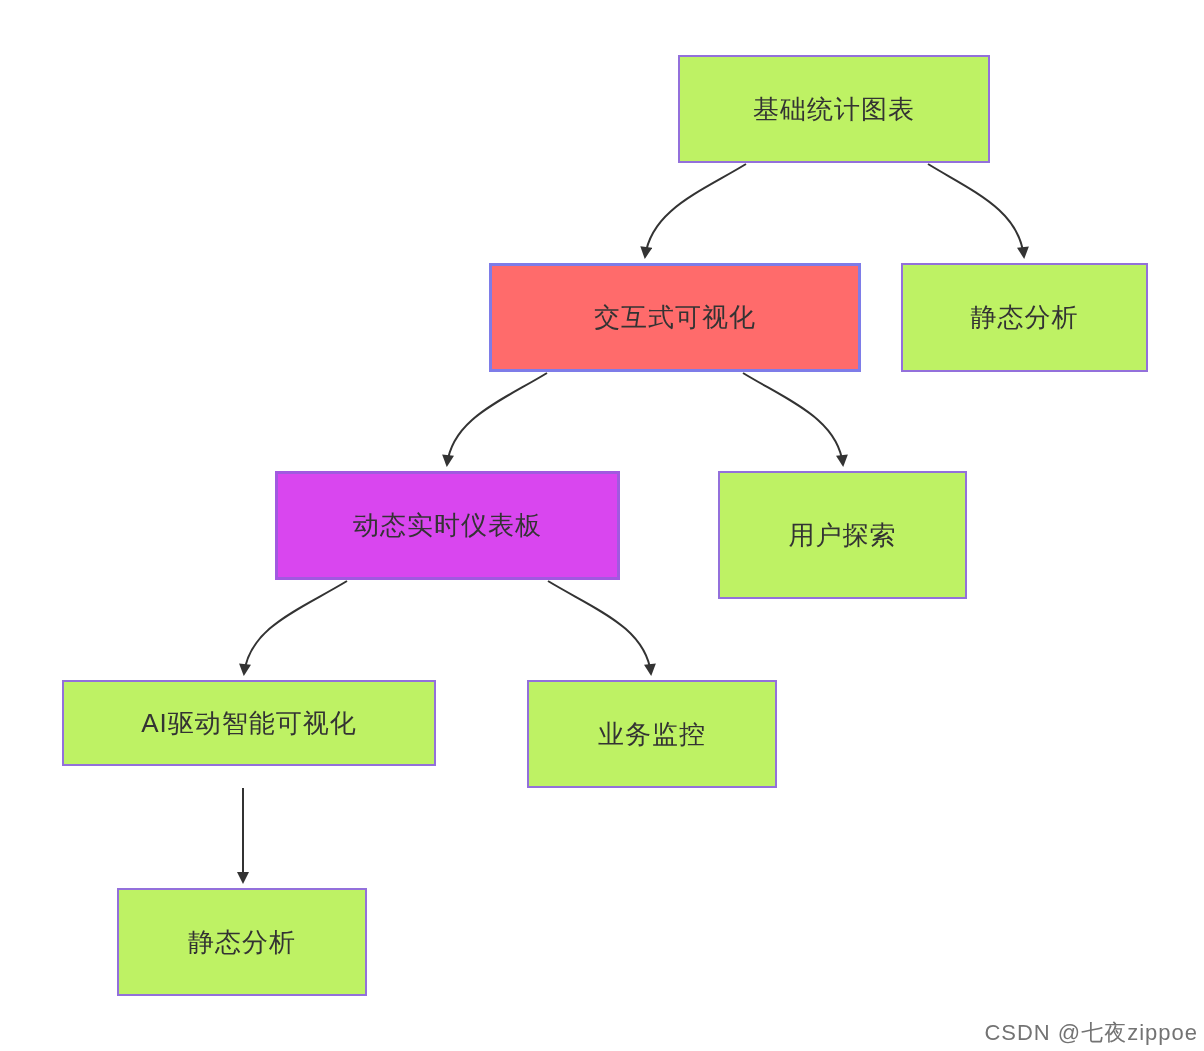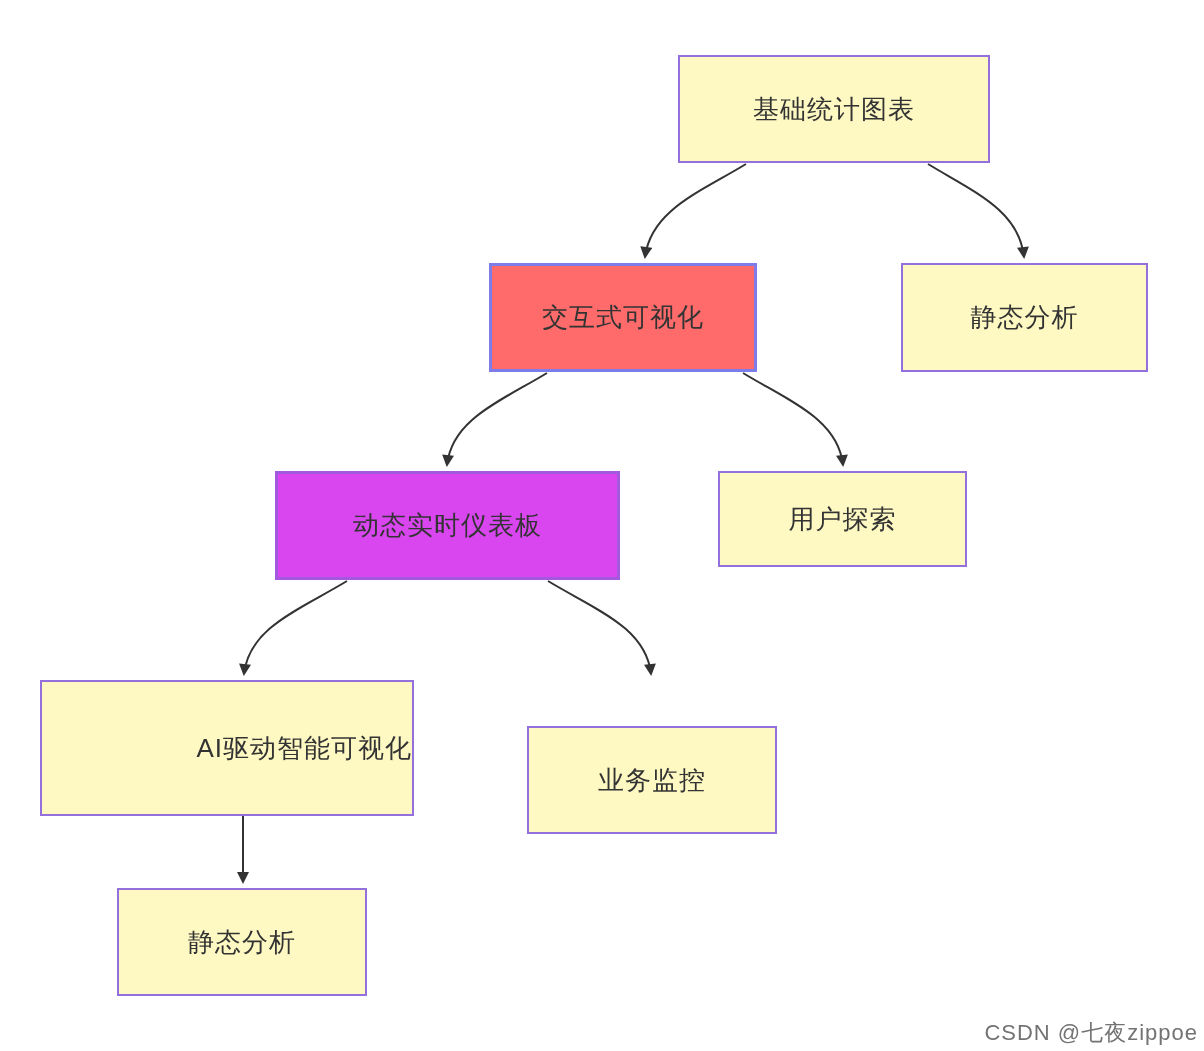--- a/index.html
+++ b/index.html
@@ -24,31 +24,31 @@
     position: absolute;
     display: flex;
     align-items: center;
     justify-content: center;
     box-sizing: border-box;
     font-size: 26px;
     color: #333333;
     text-align: center;
     letter-spacing: 1px;
   }
-  .node--default { background: #fef9c3; border: 2px solid #9370DB; }
+  .node--default { background: #bef264; border: 2px solid #9370DB; }
   .node--red     { background: #FF6B6B; border: 3px solid #7E7CE8; }
   .node--teal    { background: #d946ef; border: 3px solid #A259E0; }
 
   #n-basic     { left: 678px; top: 55px;  width: 312px; height: 108px; }
-  #n-interact  { left: 489px; top: 263px; width: 268px; height: 109px; }
+  #n-interact  { left: 489px; top: 263px; width: 372px; height: 109px; }
   #n-static    { left: 901px; top: 263px; width: 247px; height: 109px; text-align: right; }
   #n-dashboard { left: 275px; top: 471px; width: 345px; height: 109px; }
-  #n-user      { left: 718px; top: 471px; width: 249px; height: 96px; }
-  #n-ai        { left: 40px;  top: 680px; width: 374px; height: 136px; justify-content: flex-end; }
-  #n-business  { left: 527px; top: 680px; width: 250px; height: 108px; margin-top: 46px; }
+  #n-user      { left: 718px; top: 471px; width: 249px; height: 128px; }
+  #n-ai        { left: 62px;  top: 680px; width: 374px; height: 86px; }
+  #n-business  { left: 527px; top: 680px; width: 250px; height: 108px; }
   #n-predict   { left: 117px; top: 888px; width: 250px; height: 108px; }
 
   .watermark {
     position: absolute;
     right: 6px; top: 1018px;
     font-size: 22px;
     color: #737373;
     letter-spacing: 1px;
   }
 </style>

